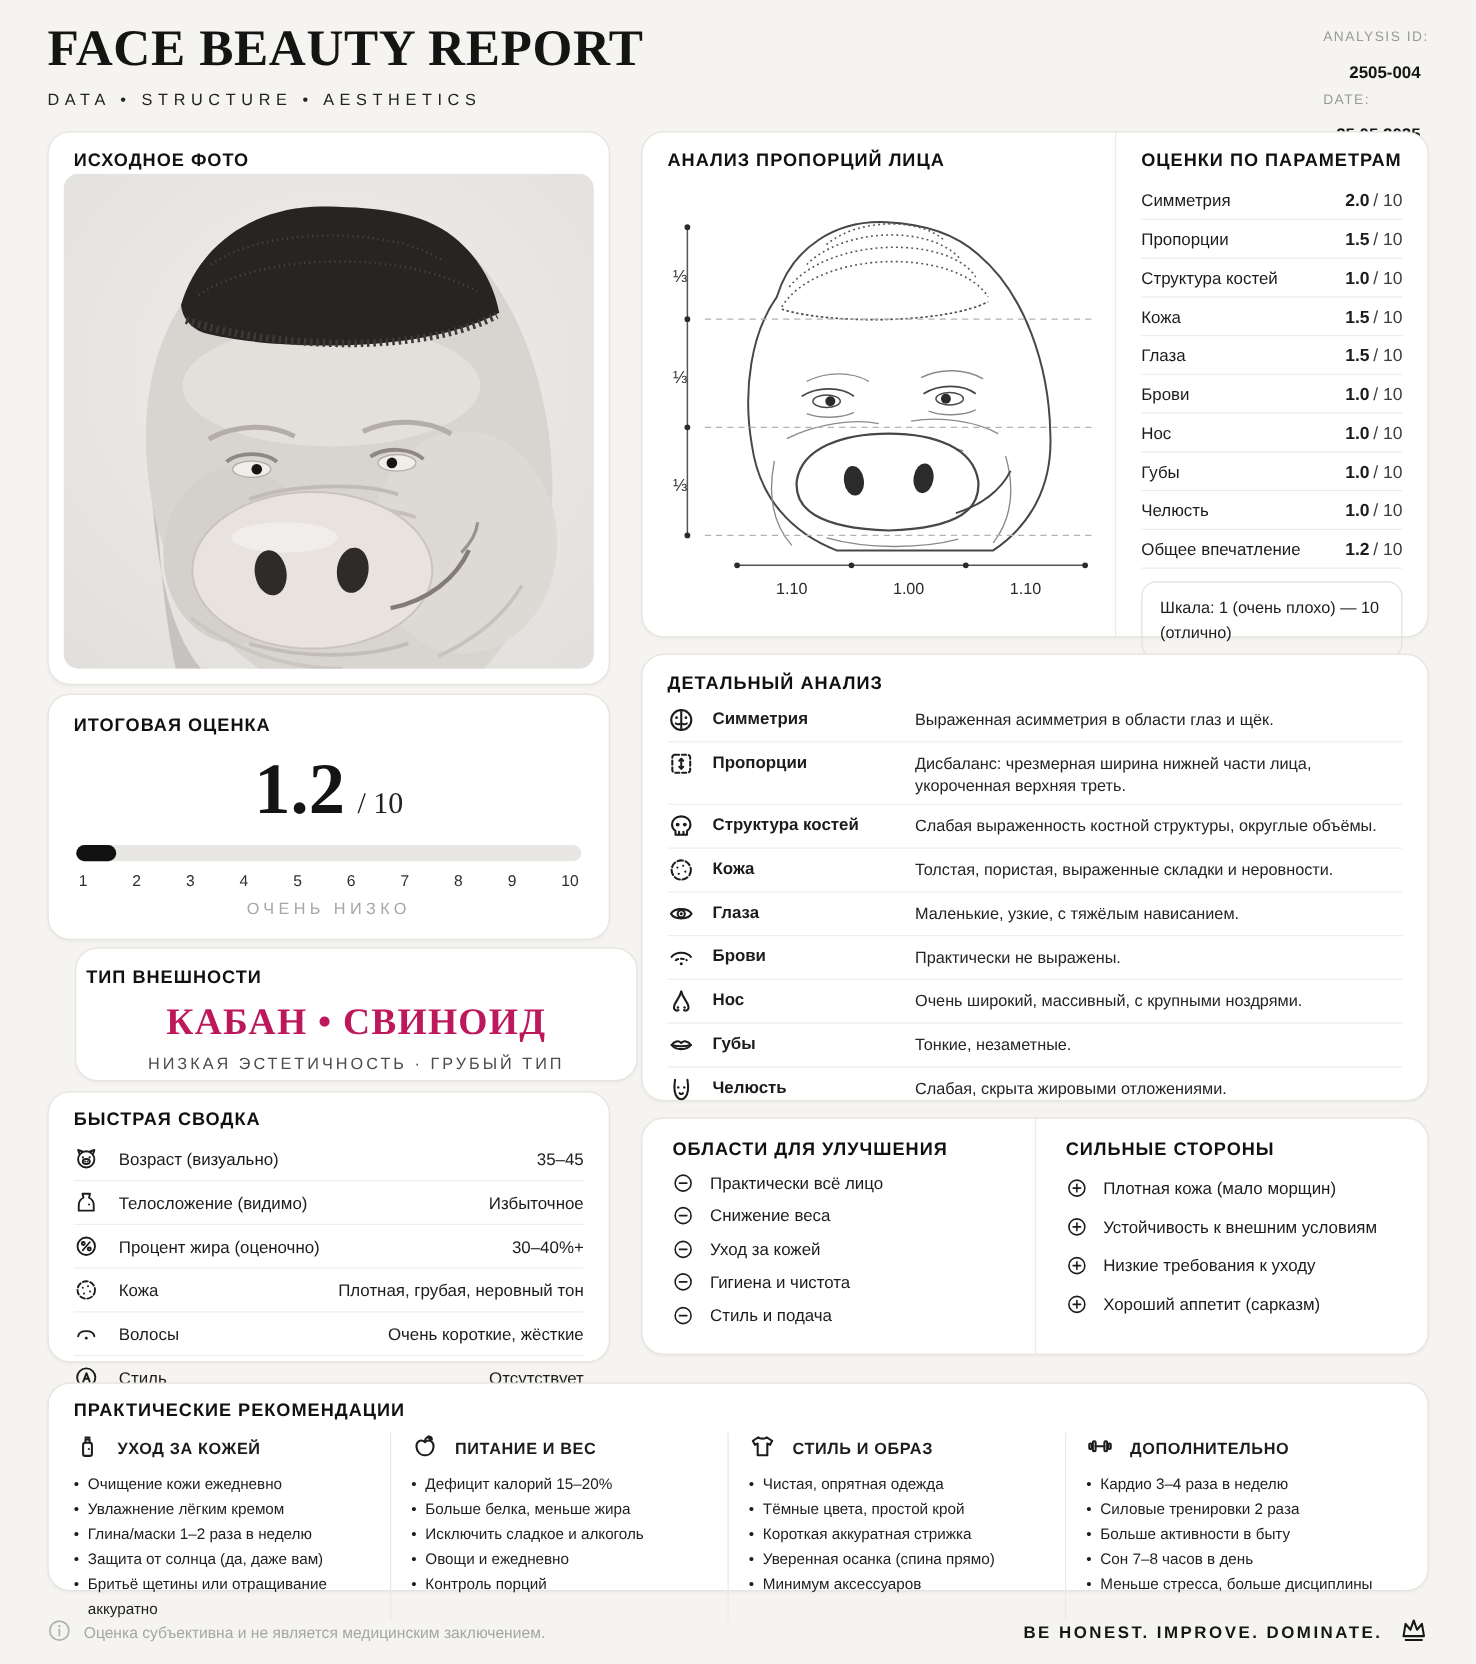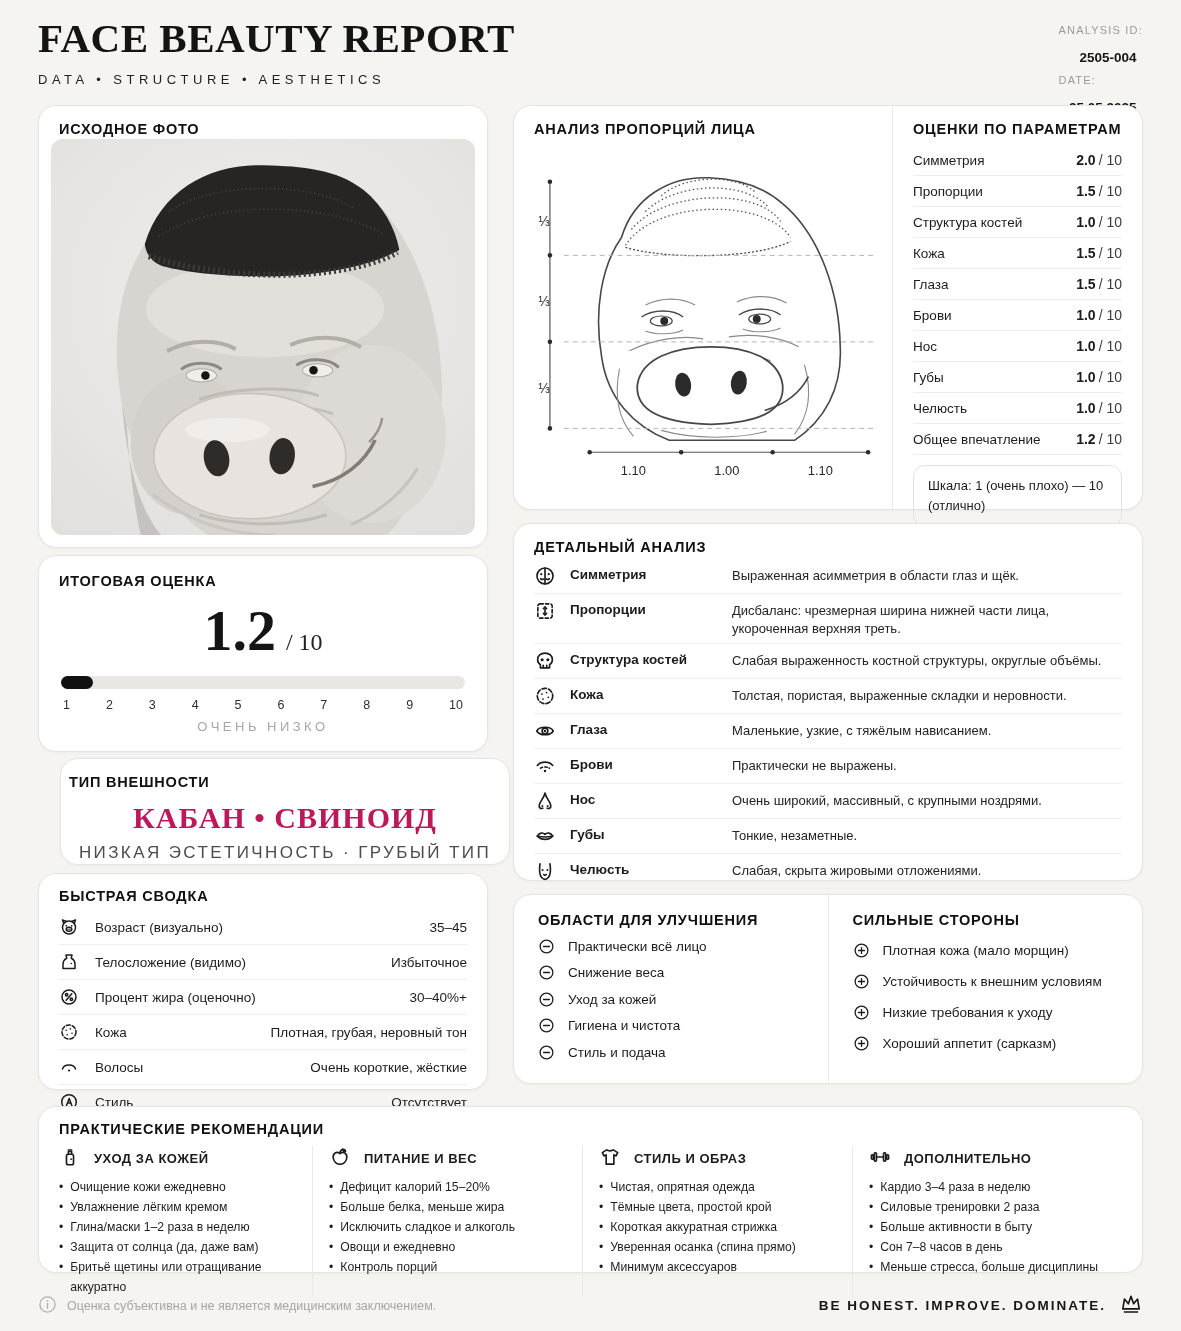--- a/index.html
+++ b/index.html
@@ -43,21 +43,21 @@
   .overall-score { display:flex; justify-content:center; align-items:baseline; gap:10px; margin-top:8px; }
   .overall-big { font-family:"Liberation Serif", serif; font-weight:bold; font-size:58px; color:#141414; }
   .overall-suffix { font-family:"Liberation Serif", serif; font-size:24px; color:#222; }
   .slider-track { position:relative; margin:12px 2px 0 2px; height:13px; background:#e9e7e4; border-radius:7px; }
   .slider-fill { position:absolute; left:0; top:0; width:32px; height:13px; background:#111; border-radius:7px; }
   .ticks { display:flex; justify-content:space-between; margin:9px 4px 0 4px; font-size:12.5px; color:#2e2e2e; }
   .verdict { margin-top:7px; text-align:center; font-size:13px; letter-spacing:3.5px; color:#a9a7a4; }
 
   
   .type-value { margin-top:11px; text-align:center; font-family:"Liberation Serif", serif; font-weight:bold; font-size:30px; letter-spacing:1px; color:#be185d; }
-  .type-sub { margin-top:8px; text-align:center; font-size:17px; letter-spacing:2.4px; color:#4c4c4c; }
+  .type-sub { margin-top:8px; text-align:center; font-size:13px; letter-spacing:2.4px; color:#4c4c4c; }
 
   
   .sum-row { display:flex; align-items:center; gap:14px; padding:6px 0; border-bottom:1px solid #efeeeb; font-size:13.5px; }
   .sum-row:last-of-type { border-bottom:none; }
   .sum-icon { width:22px; height:22px; flex-shrink:0; display:flex; align-items:center; }
   .sum-val { margin-left:auto; text-align:right; color:#1c1c1c; }
   .sum-rows { margin-top:6px; }
 
   
   .an-rows { margin-top:4px; }

